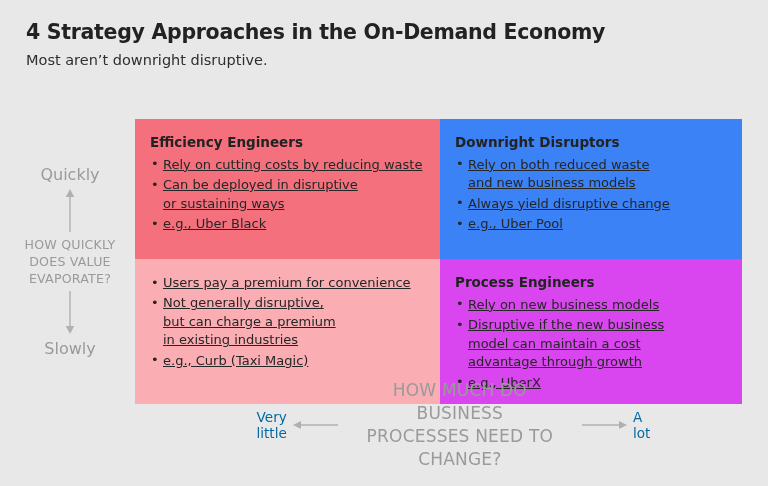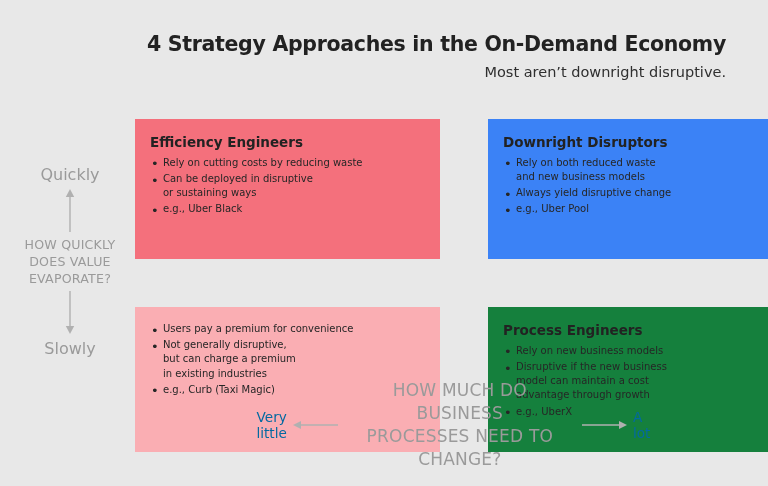--- a/index.html
+++ b/index.html
@@ -13,23 +13,22 @@
     font-family: "DejaVu Sans", "Liberation Sans", sans-serif;
     color: #2a2a2a;
     overflow: hidden;
     position: relative;
   }
 
   
   .header {
     position: absolute;
     left: 26px;
-    top: 32px;
+    top: 20px;
     width: 700px;
-    text-align: right;
   }
   .title {
     font-size: 20.5px;
     font-weight: bold;
     letter-spacing: -0.3px;
     color: #222222;
     margin: 0;
     line-height: 1.2;
   }
   .subtitle {
@@ -43,21 +42,20 @@
   
   .matrix {
     position: absolute;
     left: 135px;
     top: 119px;
     width: 607px;
     height: 285px;
     display: grid;
     grid-template-columns: 305px 302px;
     grid-template-rows: 140px 145px;
-    gap: 48px;
   }
   .quad {
     box-sizing: border-box;
     padding: 15px 14px 10px 15px;
     overflow: hidden;
   }
   .quad-title {
     font-size: 13.5px;
     font-weight: bold;
     color: #222222;
@@ -65,24 +63,25 @@
     line-height: 1.25;
   }
   .quad-list {
     list-style: none;
     margin: 0;
     padding: 0;
   }
   .quad-list li {
     position: relative;
     padding-left: 13px;
-    font-size: 10px;
+    font-size: 13px;
     line-height: 1.42;
     color: #262626;
     margin-bottom: 2px;
+    text-decoration: underline;
   }
   .quad-list li::before {
     content: "\2022";
     position: absolute;
     left: 1px;
     top: -0.5px;
     font-size: 13px;
     color: #262626;
   }
 
@@ -195,21 +194,21 @@
   <div class="quad" style="background:#faaeb3;">
     <ul class="quad-list">
       <li style="white-space: pre-line;">Users pay a premium for convenience</li>
       <li style="white-space: pre-line;">Not generally disruptive,
 but can charge a premium
 in existing industries</li>
       <li style="white-space: pre-line;">e.g., Curb (Taxi Magic)</li>
     </ul>
   </div>
 
-  <div class="quad" style="background:#15803d;">
+  <div class="quad" style="background:#d946ef;">
     <div class="quad-title">Process Engineers</div>
     <ul class="quad-list">
       <li style="white-space: pre-line;">Rely on new business models</li>
       <li style="white-space: pre-line;">Disruptive if the new business
 model can maintain a cost
 advantage through growth</li>
       <li style="white-space: pre-line;">e.g., UberX</li>
     </ul>
   </div>
 

